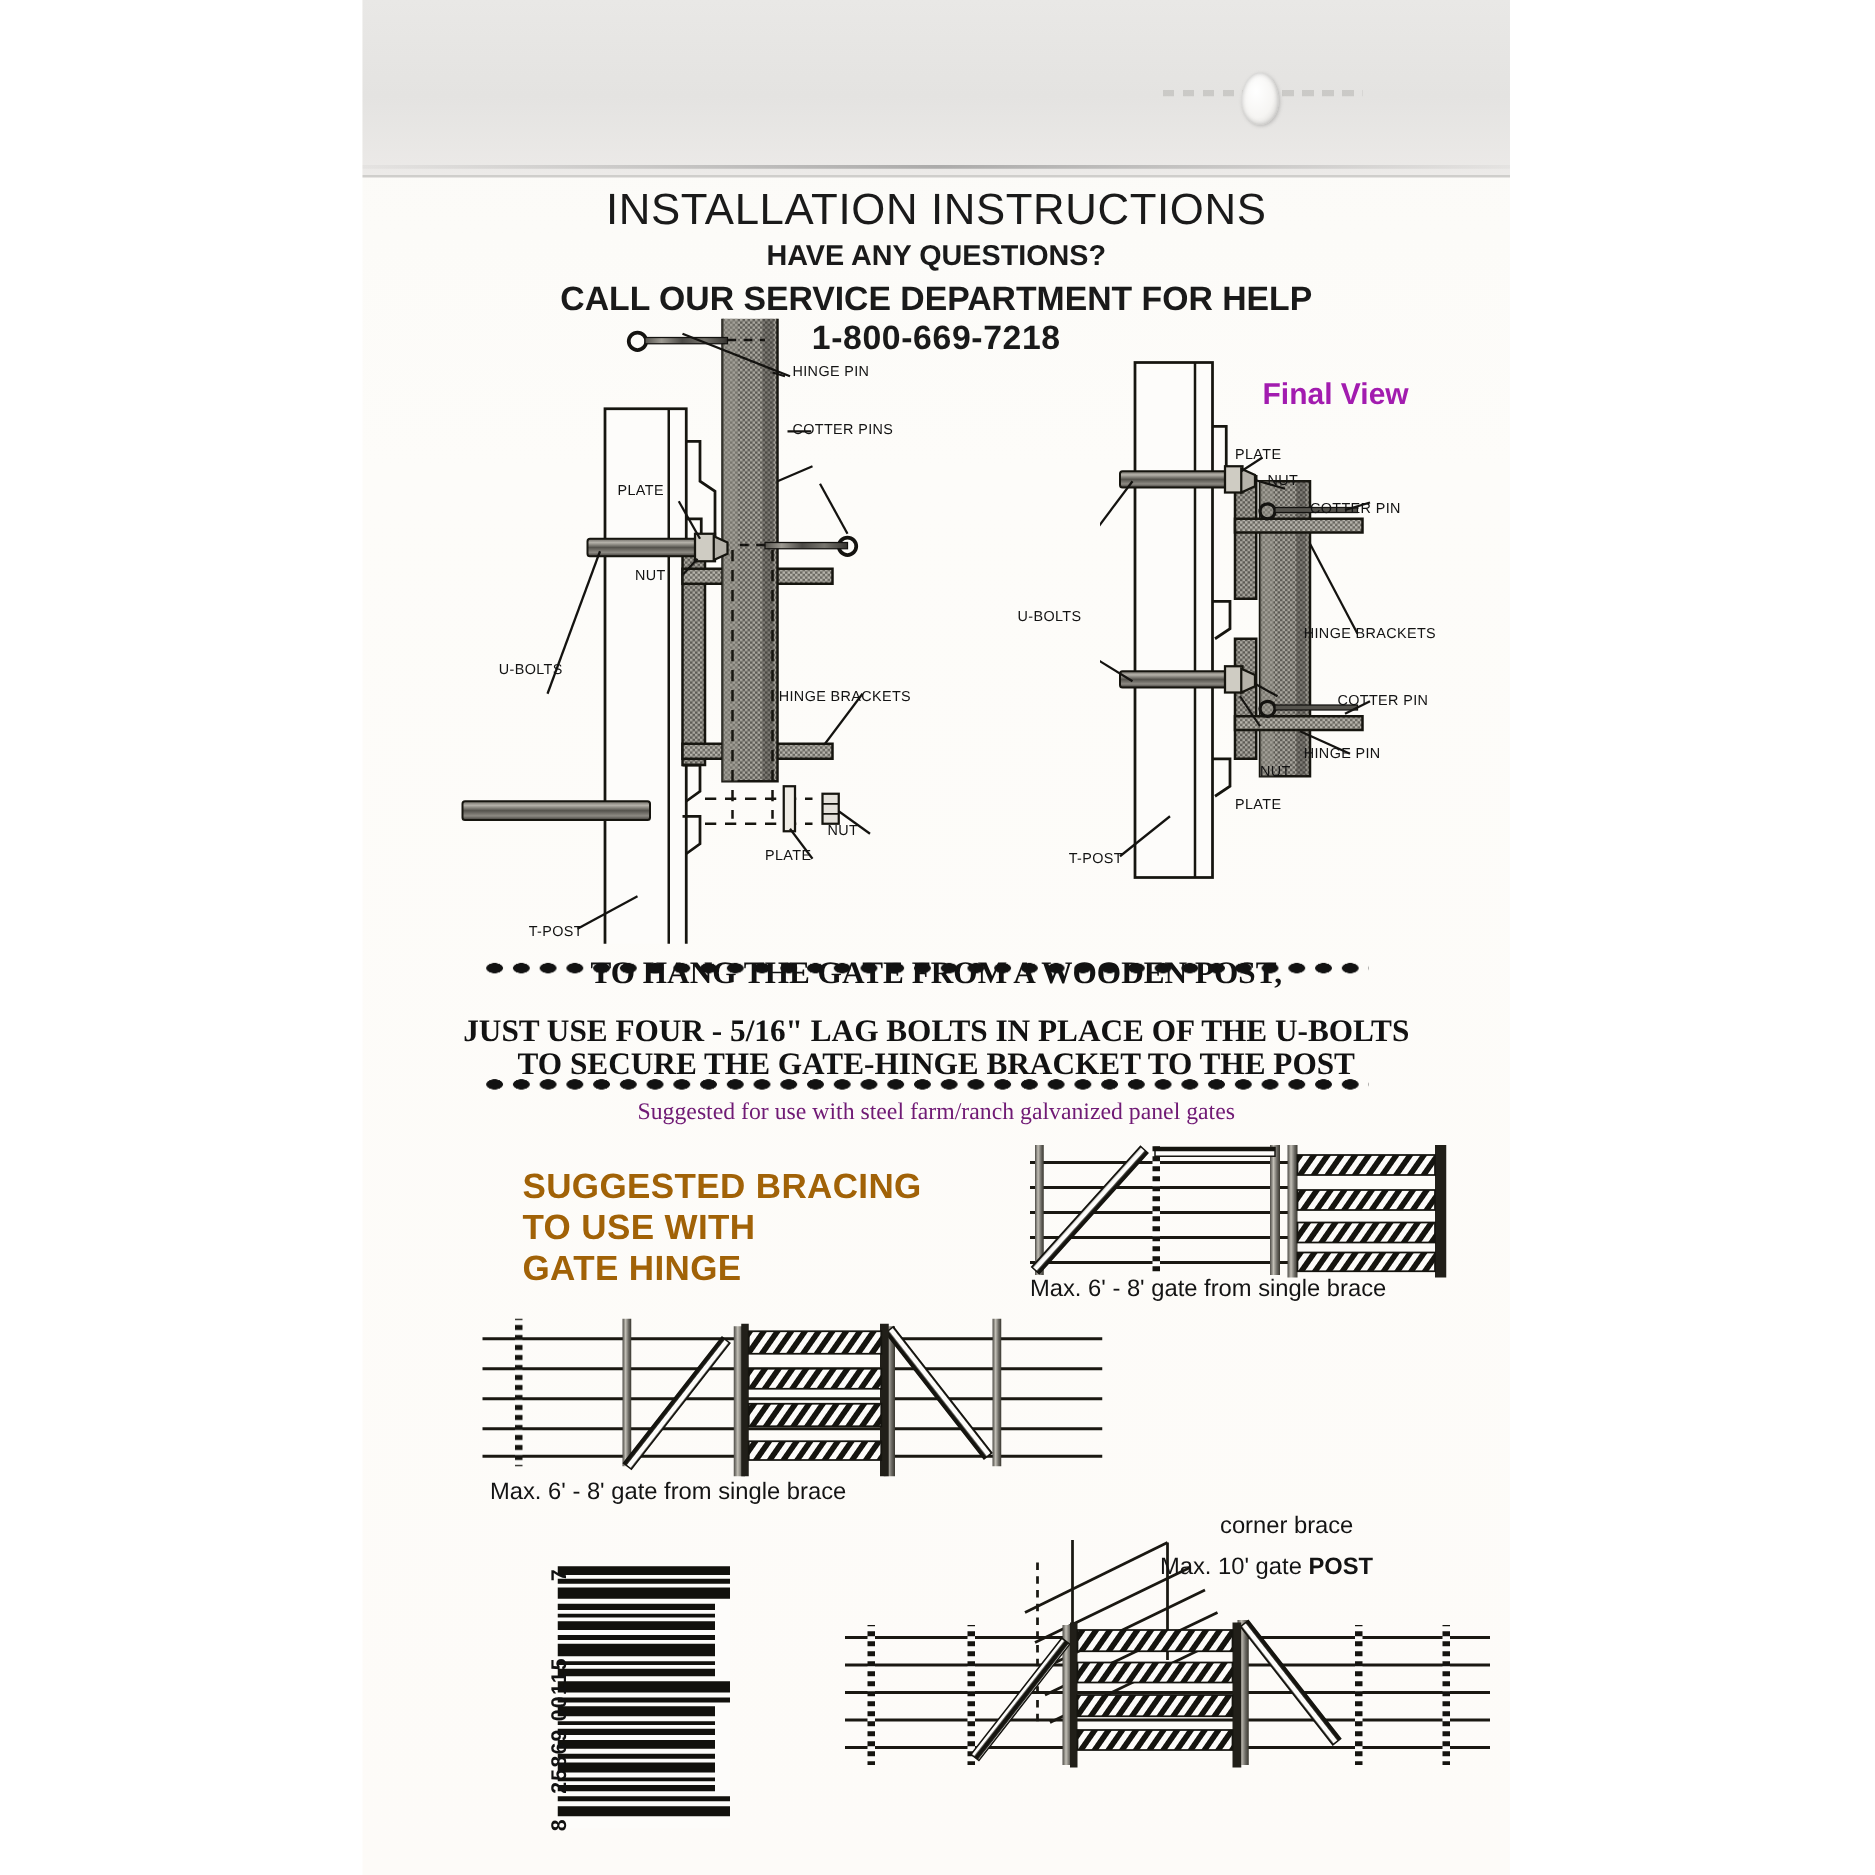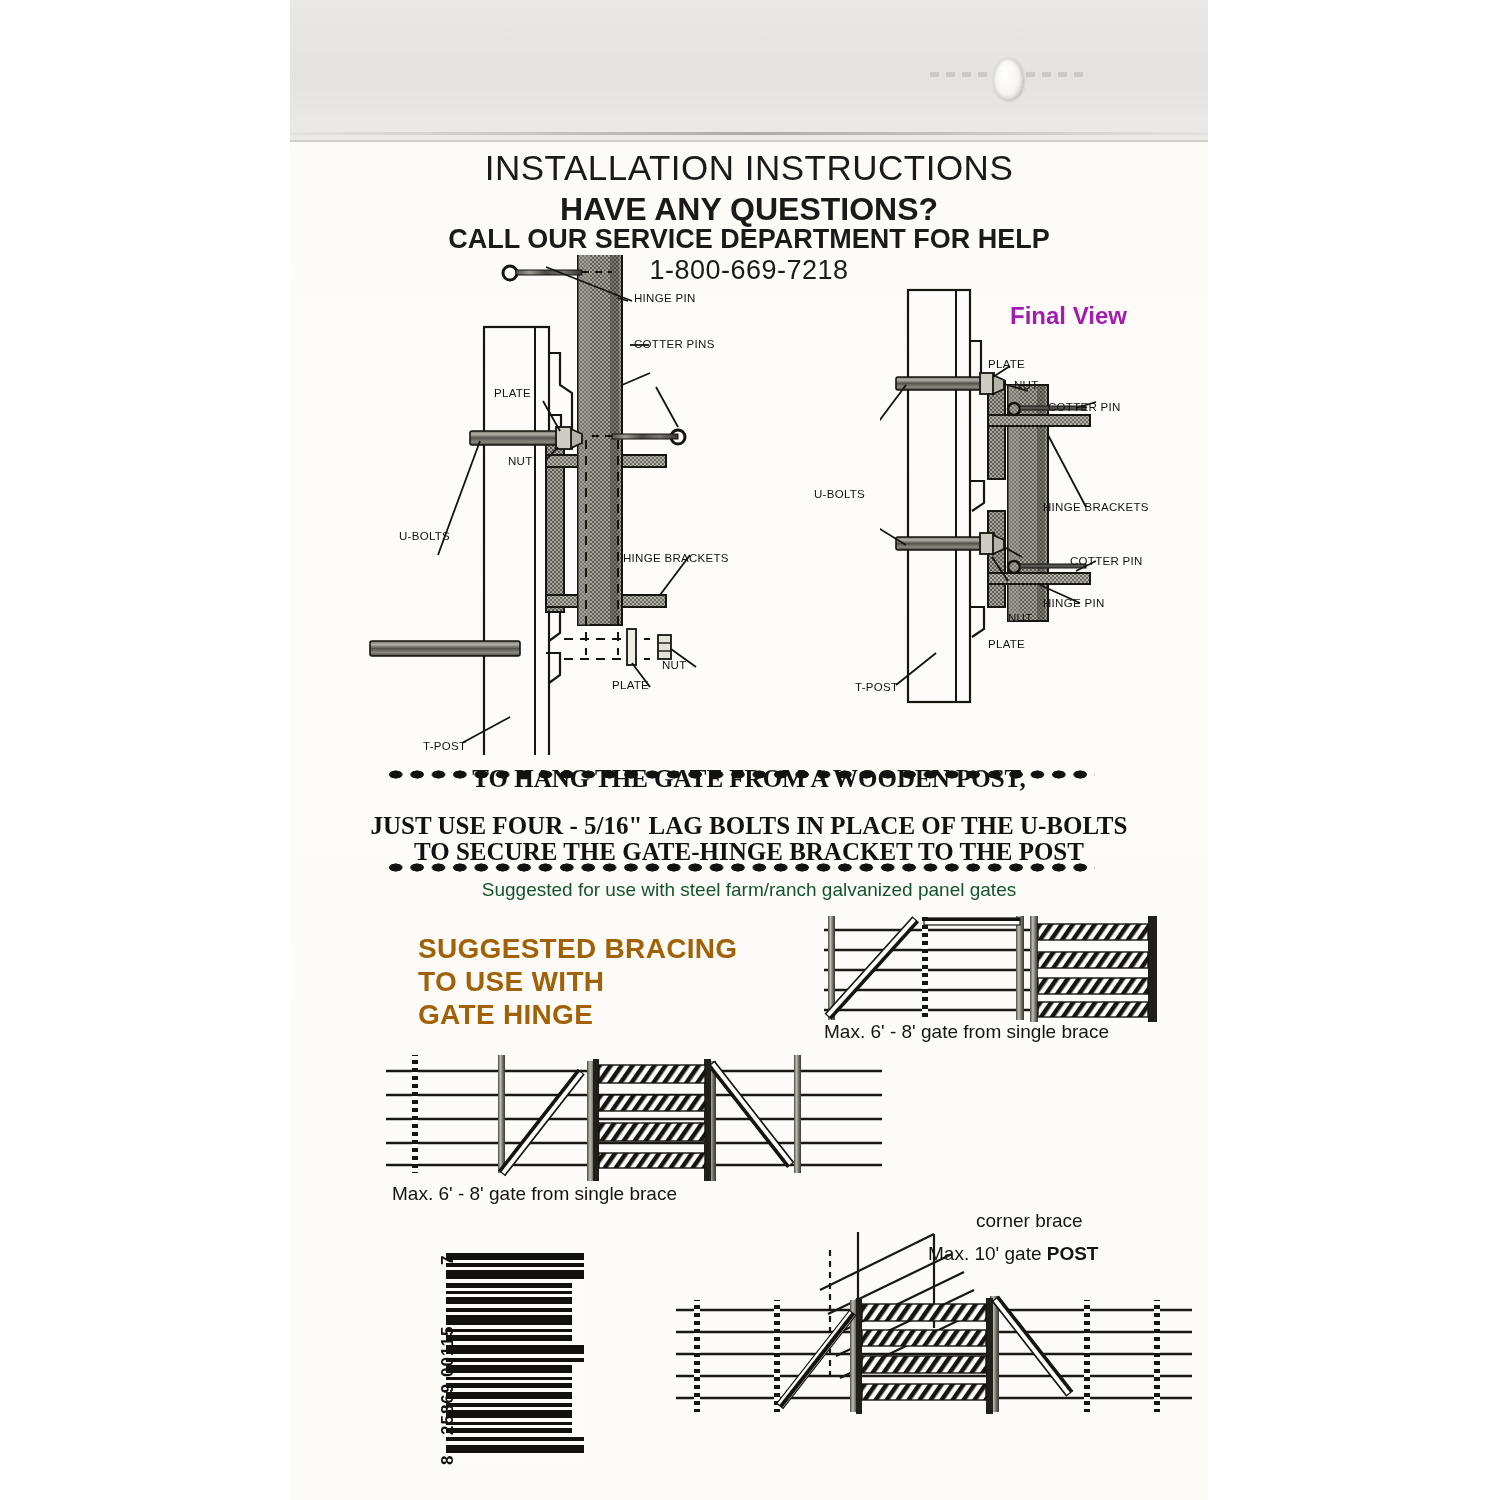--- a/index.html
+++ b/index.html
@@ -34,23 +34,23 @@
   .hanghole{
     position:absolute;left:703px;top:58px;width:30px;height:42px;
     border-radius:50% 50% 50% 50%/55% 55% 45% 45%;
     background:radial-gradient(ellipse at 40% 35%,#ffffff 0%,#f6f5f3 55%,#d9d8d5 100%);
     box-shadow:0 0 4px rgba(120,120,120,.5) inset, 1px 1px 3px rgba(110,110,110,.35);
   }
 
   
   .hdr{position:absolute;width:918px;left:290px;text-align:center;color:#1a1a1a;}
   .hdr1{top:148px;font-size:35px;font-weight:normal;letter-spacing:.5px;}
-  .hdr2{top:191px;font-size:32px;font-weight:bold;}
+  .hdr2{top:191px;font-size:23px;font-weight:bold;}
   .hdr3{top:224px;font-size:27px;font-weight:bold;}
-  .hdr4{top:255px;font-size:27px;font-weight:normal;letter-spacing:.5px;}
+  .hdr4{top:255px;font-size:27px;font-weight:bold;letter-spacing:.5px;}
 
   .finalview{
     position:absolute;left:1010px;top:302px;font-size:24px;font-weight:bold;color:#a21caf;
   }
 
   
   .lbl{
     position:absolute;font-size:11.5px;font-weight:normal;color:#131313;
     letter-spacing:.3px;white-space:nowrap;font-family:"Liberation Sans",sans-serif;
   }
@@ -63,21 +63,21 @@
   }
   .notice{
     position:absolute;left:290px;width:918px;text-align:center;
     font-family:"Liberation Serif", serif;font-weight:bold;color:#121212;
   }
   .n1{top:765px;font-size:25px;}
   .n2{top:812px;font-size:25px;}
   .n3{top:838px;font-size:25px;}
   .subnote{
     position:absolute;left:290px;width:918px;text-align:center;top:879px;
-    font-size:19px;color:#14532d;font-family:Liberation Sans, sans-serif;
+    font-size:19px;color:#701a75;font-family:Liberation Serif, serif;
   }
 
   .bracetitle{
     position:absolute;left:418px;top:932px;font-size:28px;font-weight:bold;
     color:#a16207;line-height:33px;letter-spacing:.3px;
   }
   .cap{position:absolute;font-size:19px;color:#141414;white-space:nowrap;}
   .cap b{font-weight:bold;}
 
   

